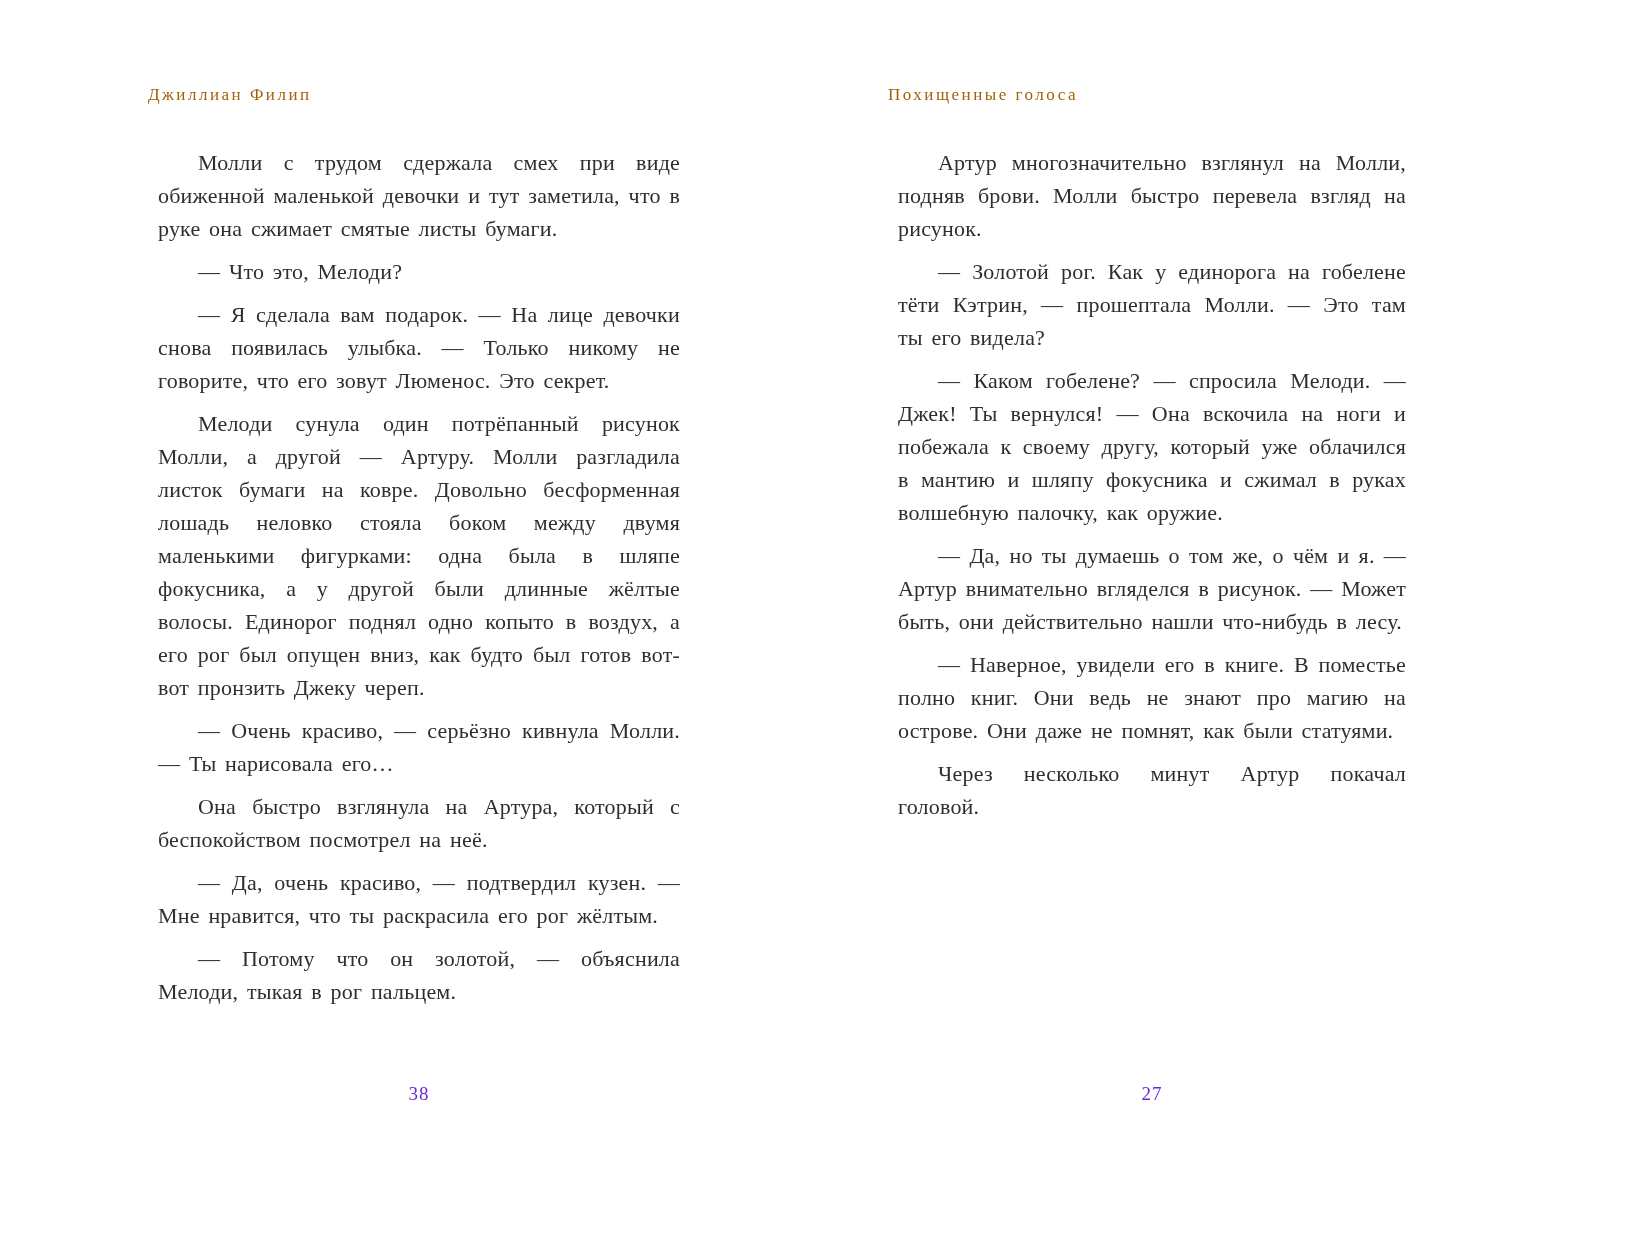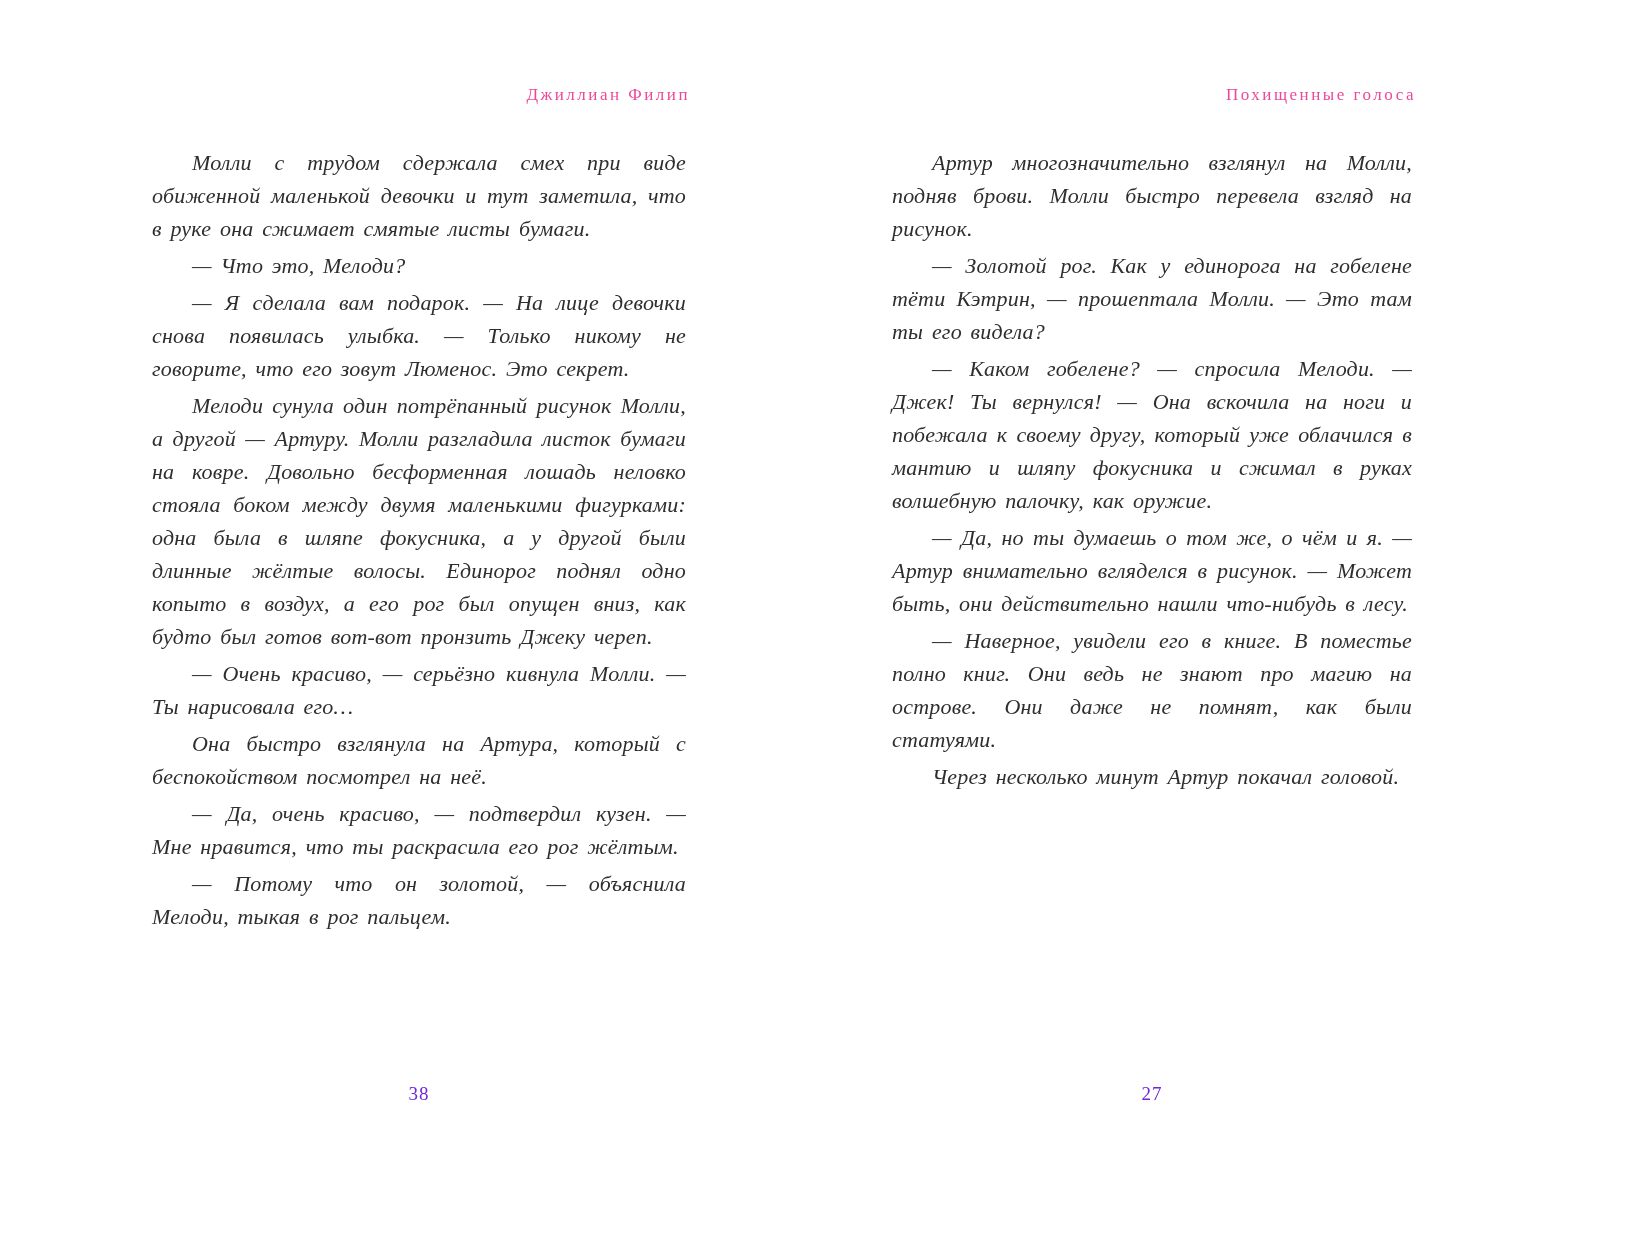--- a/index.html
+++ b/index.html
@@ -28,39 +28,38 @@
   }
   .page.left {
     width: 542px;
     margin-left: 148px;
   }
   .page.right {
     width: 528px;
     margin-left: 198px;
   }
   .running-head {
-    text-align: right;
+    text-align: left;
     font-size: 17px;
     line-height: 22px;
     letter-spacing: 2.5px;
-    color: #ec4899;
+    color: #a16207;
     height: 22px;
   }
   .text-block {
     margin-top: 40px;
     font-size: 22px;
     line-height: 33px;
     text-align: justify;
     word-spacing: 3px;
     letter-spacing: 0.2px;
   }
   .text-block p {
-    margin: 4px;
+    margin: 10px;
     text-indent: 40px;
-    font-style: italic;
   }
   .page-number {
     position: absolute;
     top: 1083px;
     left: 0;
     width: 100%;
     text-align: center;
     font-size: 19px;
     color: #6d28d9;
     letter-spacing: 1px;

